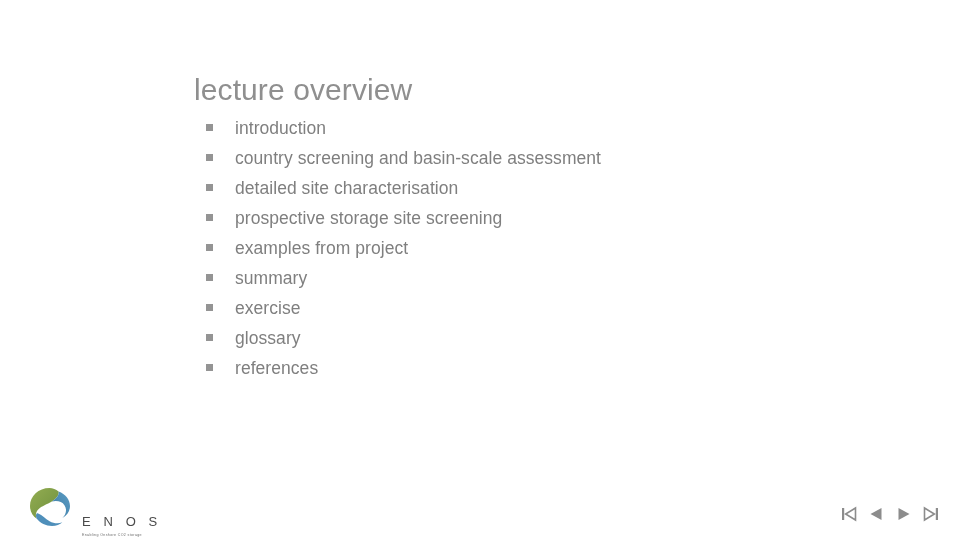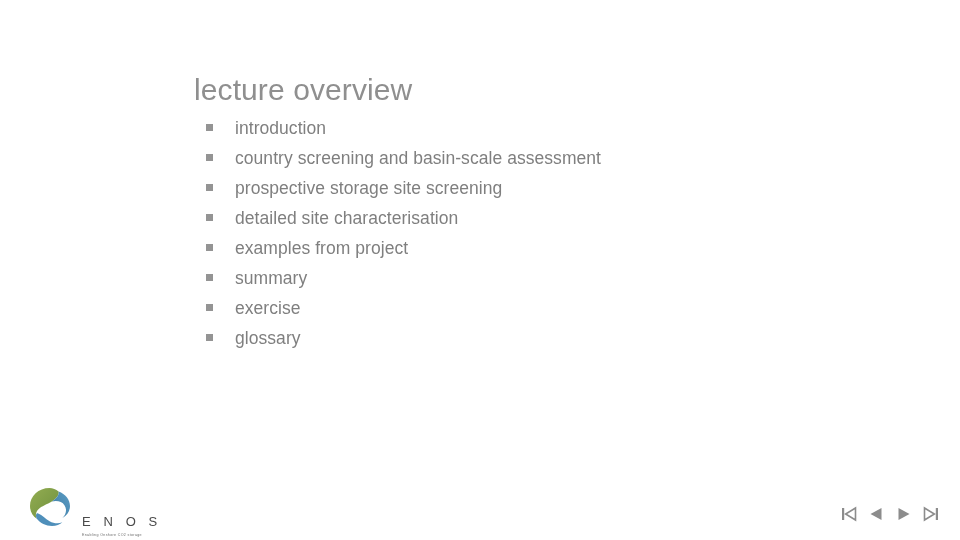--- a/index.html
+++ b/index.html
@@ -145,41 +145,45 @@
     <li class="bullet-item">
       <span class="bullet-marker"></span>
       <span class="bullet-text">introduction</span>
     </li>
     <li class="bullet-item">
       <span class="bullet-marker"></span>
       <span class="bullet-text">country screening and basin-scale assessment</span>
     </li>
     <li class="bullet-item">
       <span class="bullet-marker"></span>
+      <span class="bullet-text">detailed site characterisation</span>
+    </li>
+    <li class="bullet-item">
+      <span class="bullet-marker"></span>
       <span class="bullet-text">prospective storage site screening</span>
     </li>
     <li class="bullet-item">
       <span class="bullet-marker"></span>
-      <span class="bullet-text">detailed site characterisation</span>
-    </li>
-    <li class="bullet-item">
-      <span class="bullet-marker"></span>
       <span class="bullet-text">examples from project</span>
     </li>
     <li class="bullet-item">
       <span class="bullet-marker"></span>
       <span class="bullet-text">summary</span>
     </li>
     <li class="bullet-item">
       <span class="bullet-marker"></span>
       <span class="bullet-text">exercise</span>
     </li>
     <li class="bullet-item">
       <span class="bullet-marker"></span>
       <span class="bullet-text">glossary</span>
+    </li>
+    <li class="bullet-item">
+      <span class="bullet-marker"></span>
+      <span class="bullet-text">references</span>
     </li>
   </ul>
 
   <div class="logo">
     <span class="logo-mark">
       <svg width="44" height="42" viewBox="0 0 44 42" xmlns="http://www.w3.org/2000/svg">
         <defs>
           <linearGradient id="gGreen" x1="0" y1="0" x2="1" y2="1">
             <stop offset="0%" stop-color="#93ad52"></stop>
             <stop offset="100%" stop-color="#6e8f3c"></stop>

